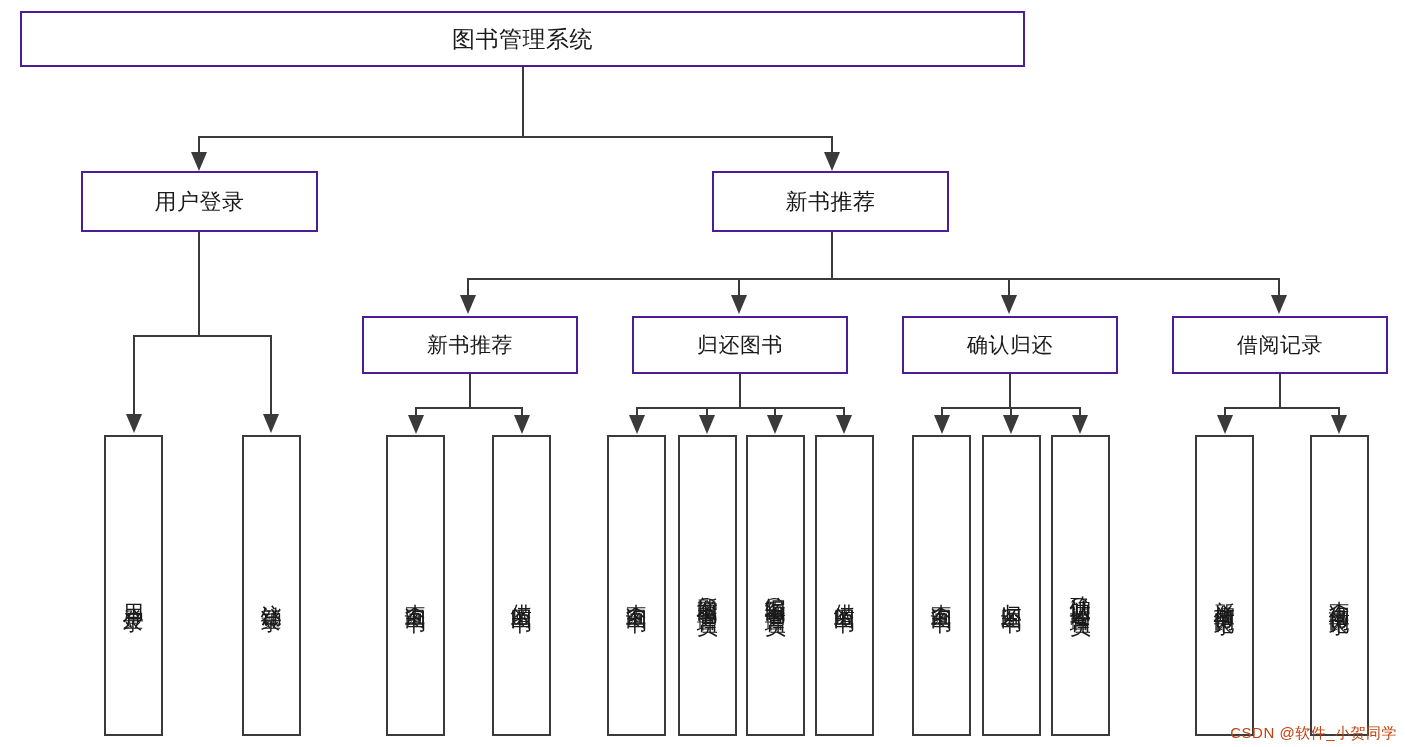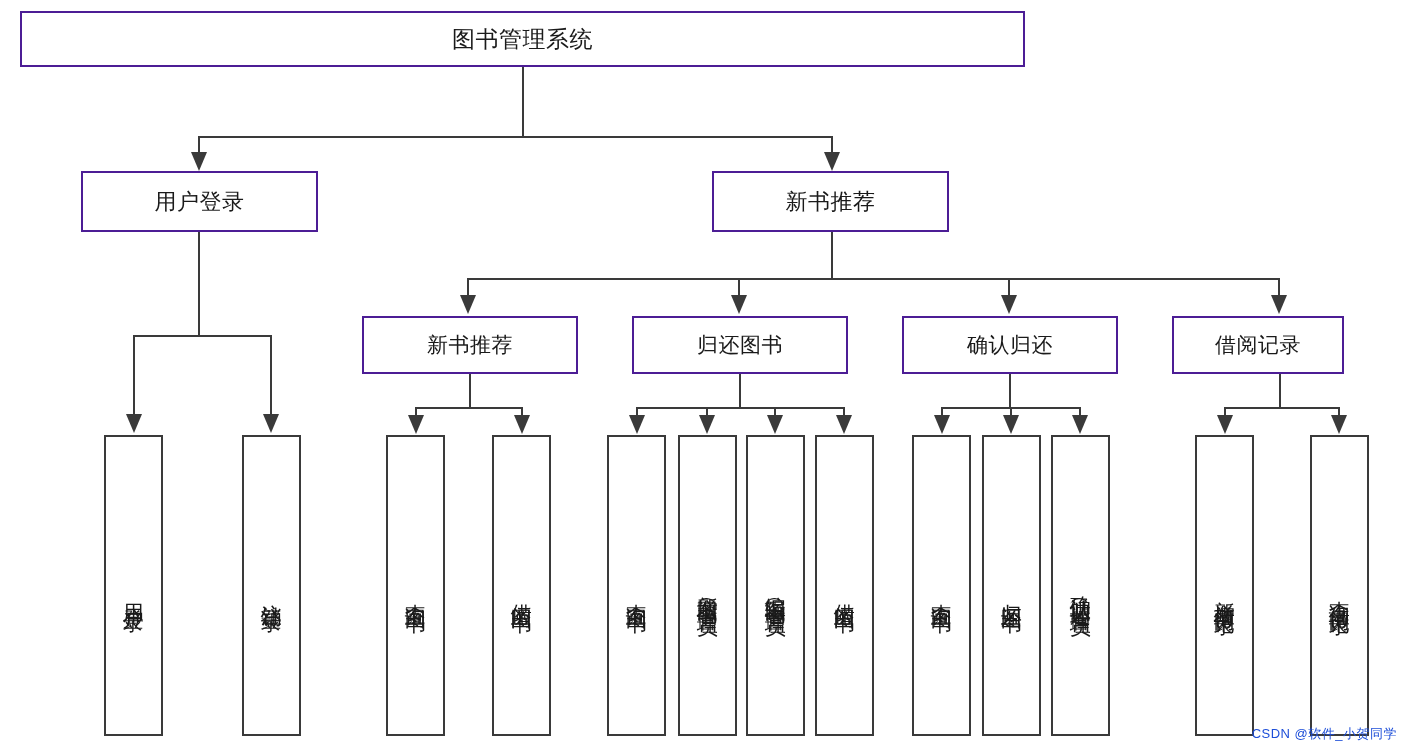--- a/index.html
+++ b/index.html
@@ -68,22 +68,22 @@
     width: 0;
     height: 0;
     border-left: 8px solid transparent;
     border-right: 8px solid transparent;
     border-top: 19px solid #3a3a3a;
   }
   #watermark {
     position: absolute;
     right: 8px;
     bottom: 4px;
-    font-size: 13px;
-    color: #1d4ed8;
+    font-size: 15px;
+    color: #c2410c;
     letter-spacing: 0.5px;
     white-space: nowrap;
   }
 </style>
 </head>
 <body>
 
 <div id="canvas">
 
   <div class="node root" style="left:20px; top:11px; width:1005px; height:56px;">
@@ -127,21 +127,21 @@
 
   <div class="node l3" style="left:362px; top:316px; width:216px; height:58px;">
     <span>新书推荐</span>
   </div>
   <div class="node l3" style="left:632px; top:316px; width:216px; height:58px;">
     <span>归还图书</span>
   </div>
   <div class="node l3" style="left:902px; top:316px; width:216px; height:58px;">
     <span>确认归还</span>
   </div>
-  <div class="node l3" style="left:1172px; top:316px; width:172px; height:58px;align-items:center;">
+  <div class="node l3" style="left:1172px; top:316px; width:216px; height:58px;align-items:center;">
     <span>借阅记录</span>
   </div>
 
   <div class="conn v" style="left:469px; top:374px; height:33px;"></div>
   <div class="conn h" style="left:415px; top:407px; width:108px;"></div>
   <div class="conn v" style="left:415px; top:407px; height:12px;"></div>
   <div class="arrow" style="left:408px; top:415px;"></div>
   <div class="conn v" style="left:521px; top:407px; height:12px;"></div>
   <div class="arrow" style="left:514px; top:415px;"></div>
 

